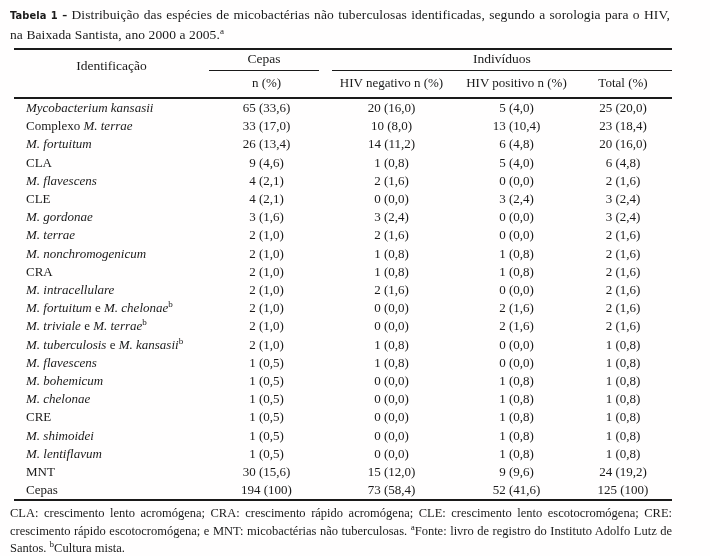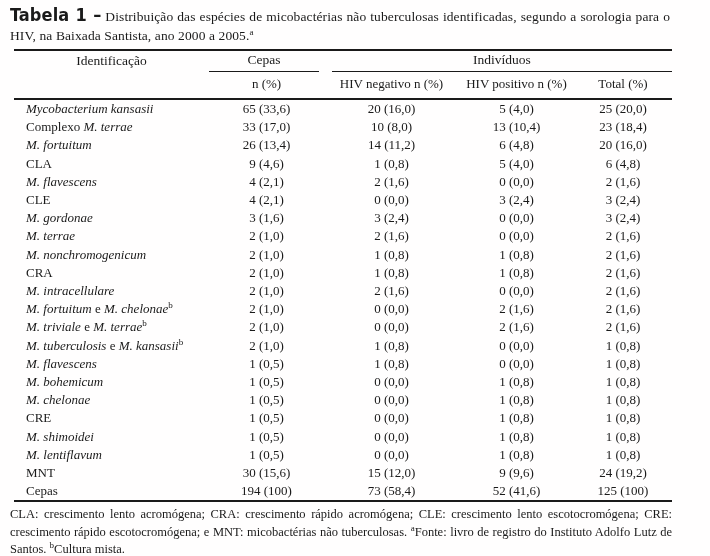--- a/index.html
+++ b/index.html
@@ -13,32 +13,32 @@
     font-family: "Liberation Serif", "DejaVu Serif", serif;
     overflow: hidden;
   }
   .title {
     margin: 5px 40px 4px 10px;
     font-size: 13.5px;
     line-height: 19px;
     letter-spacing: 0.1px;
     text-align: justify;
   }
-  .title b { font-family: "DejaVu Sans Condensed", "Liberation Sans", sans-serif; font-size: 18px; }
+  .title b { font-family: "DejaVu Sans Condensed", "Liberation Sans", sans-serif; font-size: 11px; }
   .title sup, .footnote sup { font-size: 9px; line-height: 0; }
   table.data-table {
     margin-left: 14px;
     width: 658px;
     border-collapse: collapse;
     border-top: 2px solid #1a1a1a;
     border-bottom: 2px solid #1a1a1a;
     font-size: 13px;
   }
   thead th { font-weight: normal; text-align: center; vertical-align: bottom; }
-  th.ident { vertical-align: top; padding-top: 2px; font-size: 13.5px; }
+  th.ident { vertical-align: top; padding-top: 8px; font-size: 13.5px; }
   .hdr-underline {
     display: block;
     border-bottom: 1px solid #1a1a1a;
     padding: 1px 0 3px 0;
     font-size: 13.5px;
   }
   .gap-right { margin-right: 5px; }
   .gap-left  { margin-left: 8px; }
   tr.subhead th { padding: 4px 0 6px 0; }
   tr.subhead th, th.ident { border-bottom: 2px solid #1a1a1a; }

